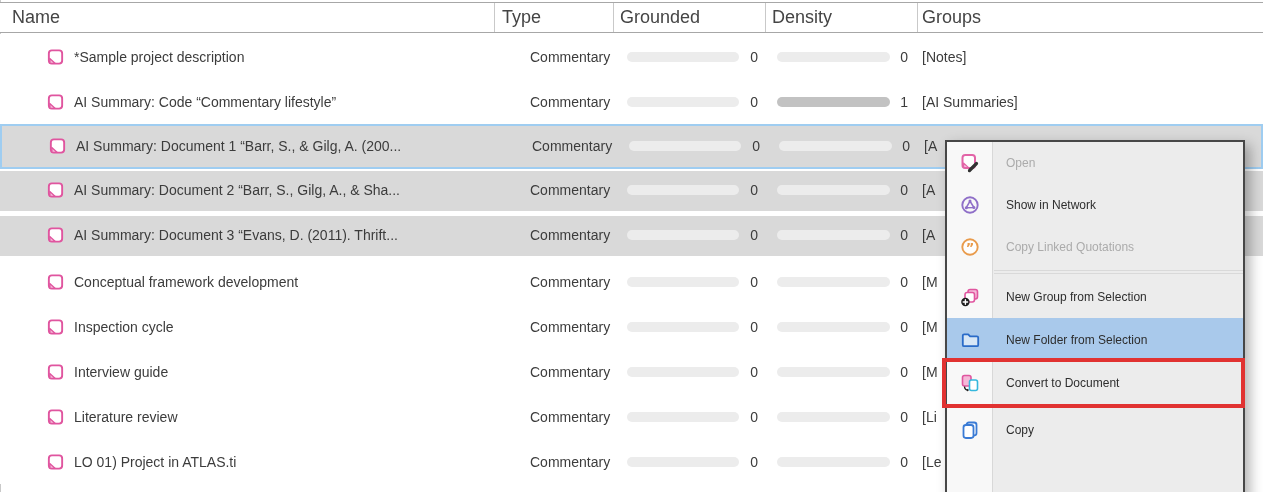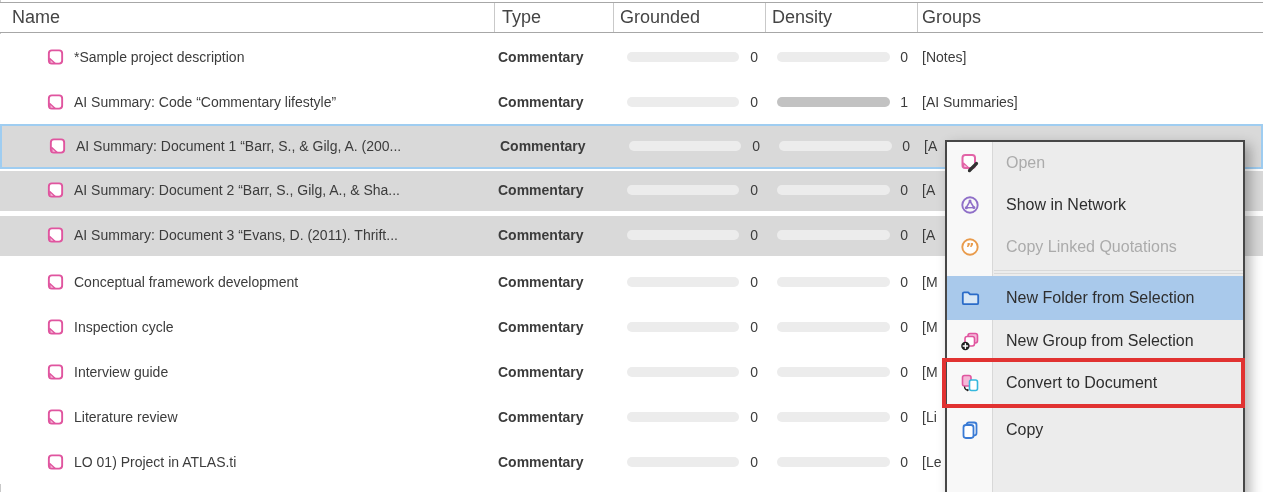--- a/index.html
+++ b/index.html
@@ -22,39 +22,39 @@
   .rows { position:absolute; top:34px; left:0; right:0; }
   .row { position:relative; height:45px; background:#fff; }
   .row.selected { background:#d9d9d9; border-top:2px solid #ffffff; border-bottom:3px solid #ffffff; }
   .row.focused  { border:2px solid #9fcdf1; }
   .row .icon { position:absolute; left:46px; top:50%; transform:translateY(-50%); width:19px; height:19px; }
   .row.selected .icon { margin-top:-1px; }
   .cell { position:absolute; top:50%; transform:translateY(-50%); font-size:14px;
     color:#3c3c3c; white-space:nowrap; }
   .row.selected .cell { margin-top:-1px; }
   .name { left:74px; max-width:415px; overflow:hidden; }
-  .type { left:498px;font-weight:bold; }
+  .type { left:530px; }
   .bar { position:absolute; top:50%; margin-top:-5px; height:10px; border-radius:5px; background:#ececec; }
   .row.selected .bar { margin-top:-6px; }
   .gbar { left:627px; width:112px; }
   .dbar { left:777px; width:113px; }
   .bar.filled { background:#c2c2c2; }
   .gnum { left:720px; width:38px; text-align:right; }
   .dnum { left:870px; width:38px; text-align:right; }
   .groups { left:922px;text-align:right; }
 
   
   .context-menu { position:absolute; left:945px; top:140px; width:300px; height:360px;
     background:#ececec; border:2px solid #474747; box-shadow:5px 5px 12px rgba(0,0,0,.3); z-index:5; }
   .menu-gutter { position:absolute; left:0; top:0; bottom:0; width:46px; background:#f8f8f8;
     border-right:1px solid #d8d8d8; }
   .menu-list { position:relative; }
   .menu-item { position:relative; height:42px; display:flex; align-items:center; cursor:default; }
   .menu-item .mi-icon { width:46px; flex:0 0 46px; display:flex; justify-content:center; align-items:center; }
-  .menu-item .mi-label { margin-left:13px; font-size:16px; color:#2e2e2e; white-space:nowrap; }
+  .menu-item .mi-label { margin-left:13px; font-size:12px; color:#2e2e2e; white-space:nowrap; }
   .menu-item.disabled .mi-label { color:#ababab; }
   .menu-item.disabled .mi-icon svg { opacity:.9; }
   .menu-item.highlighted { height:44px; background:#a9c9eb; }
   .menu-sep { height:1px; background:#d9d9d9; margin:2px 0 2px 47px; }
 
   
   .annotation { position:absolute; left:942px; top:358px; width:303px; height:50px;
     border:4px solid #e13231; z-index:10; pointer-events:none; }
 </style>
 </head>
@@ -255,41 +255,41 @@
             </svg>
           </span>
         <span class="mi-label">Copy Linked Quotations</span>
       </div>
 
       <div class="menu-sep"></div>
 
 
       <div class="menu-sep"></div>
 
-      <div class="menu-item highlighted">
-        <span class="mi-icon">
-            <svg viewBox="0 0 20 20" width="20" height="20">
-              <path d="M2.8 5.6 a1.3 1.3 0 0 1 1.3 -1.3 h4.1 l1.9 2 h6.8 a1.3 1.3 0 0 1 1.3 1.3 v7.3 a1.3 1.3 0 0 1 -1.3 1.3 h-12.8 a1.3 1.3 0 0 1 -1.3 -1.3 z" fill="rgba(255,255,255,0.55)" stroke="#2a6bc8" stroke-width="1.8" stroke-linejoin="round"></path>
-            </svg>
-          </span>
-        <span class="mi-label">New Folder from Selection</span>
-      </div>
-
       <div class="menu-item">
         <span class="mi-icon">
             <svg viewBox="0 0 20 20" width="20" height="20">
               <rect x="8" y="2.5" width="9.5" height="9.5" rx="2.2" fill="#f5b8d8" stroke="#e0559f" stroke-width="1.6"></rect>
               <rect x="5" y="5.5" width="9.5" height="9.5" rx="2.2" fill="#fff" stroke="#e0559f" stroke-width="1.6"></rect>
               <circle cx="5.4" cy="15" r="4.2" fill="#1d1d1d"></circle>
               <path d="M5.4 12.8 v4.4 M3.2 15 h4.4" stroke="#fff" stroke-width="1.4" stroke-linecap="round"></path>
             </svg>
           </span>
         <span class="mi-label">New Group from Selection</span>
       </div>
 
+      <div class="menu-item highlighted">
+        <span class="mi-icon">
+            <svg viewBox="0 0 20 20" width="20" height="20">
+              <path d="M2.8 5.6 a1.3 1.3 0 0 1 1.3 -1.3 h4.1 l1.9 2 h6.8 a1.3 1.3 0 0 1 1.3 1.3 v7.3 a1.3 1.3 0 0 1 -1.3 1.3 h-12.8 a1.3 1.3 0 0 1 -1.3 -1.3 z" fill="rgba(255,255,255,0.55)" stroke="#2a6bc8" stroke-width="1.8" stroke-linejoin="round"></path>
+            </svg>
+          </span>
+        <span class="mi-label">New Folder from Selection</span>
+      </div>
+
       <div class="menu-item">
         <span class="mi-icon">
             <svg viewBox="0 0 20 20" width="20" height="20">
               <rect x="2.5" y="2.5" width="8.5" height="10.5" rx="2" fill="#f5b8d8" stroke="#e0559f" stroke-width="1.6"></rect>
               <path d="M4.5 13.5 q0.2 3.4 3.4 3.6" fill="none" stroke="#1d1d1d" stroke-width="1.4"></path>
               <path d="M7 18.4 L9.2 17.1 L7.2 15.7 Z" fill="#1d1d1d"></path>
               <rect x="9.5" y="7" width="8" height="10.5" rx="2" fill="#fff" stroke="#35b8dd" stroke-width="1.6"></rect>
             </svg>
           </span>
         <span class="mi-label">Convert to Document</span>

